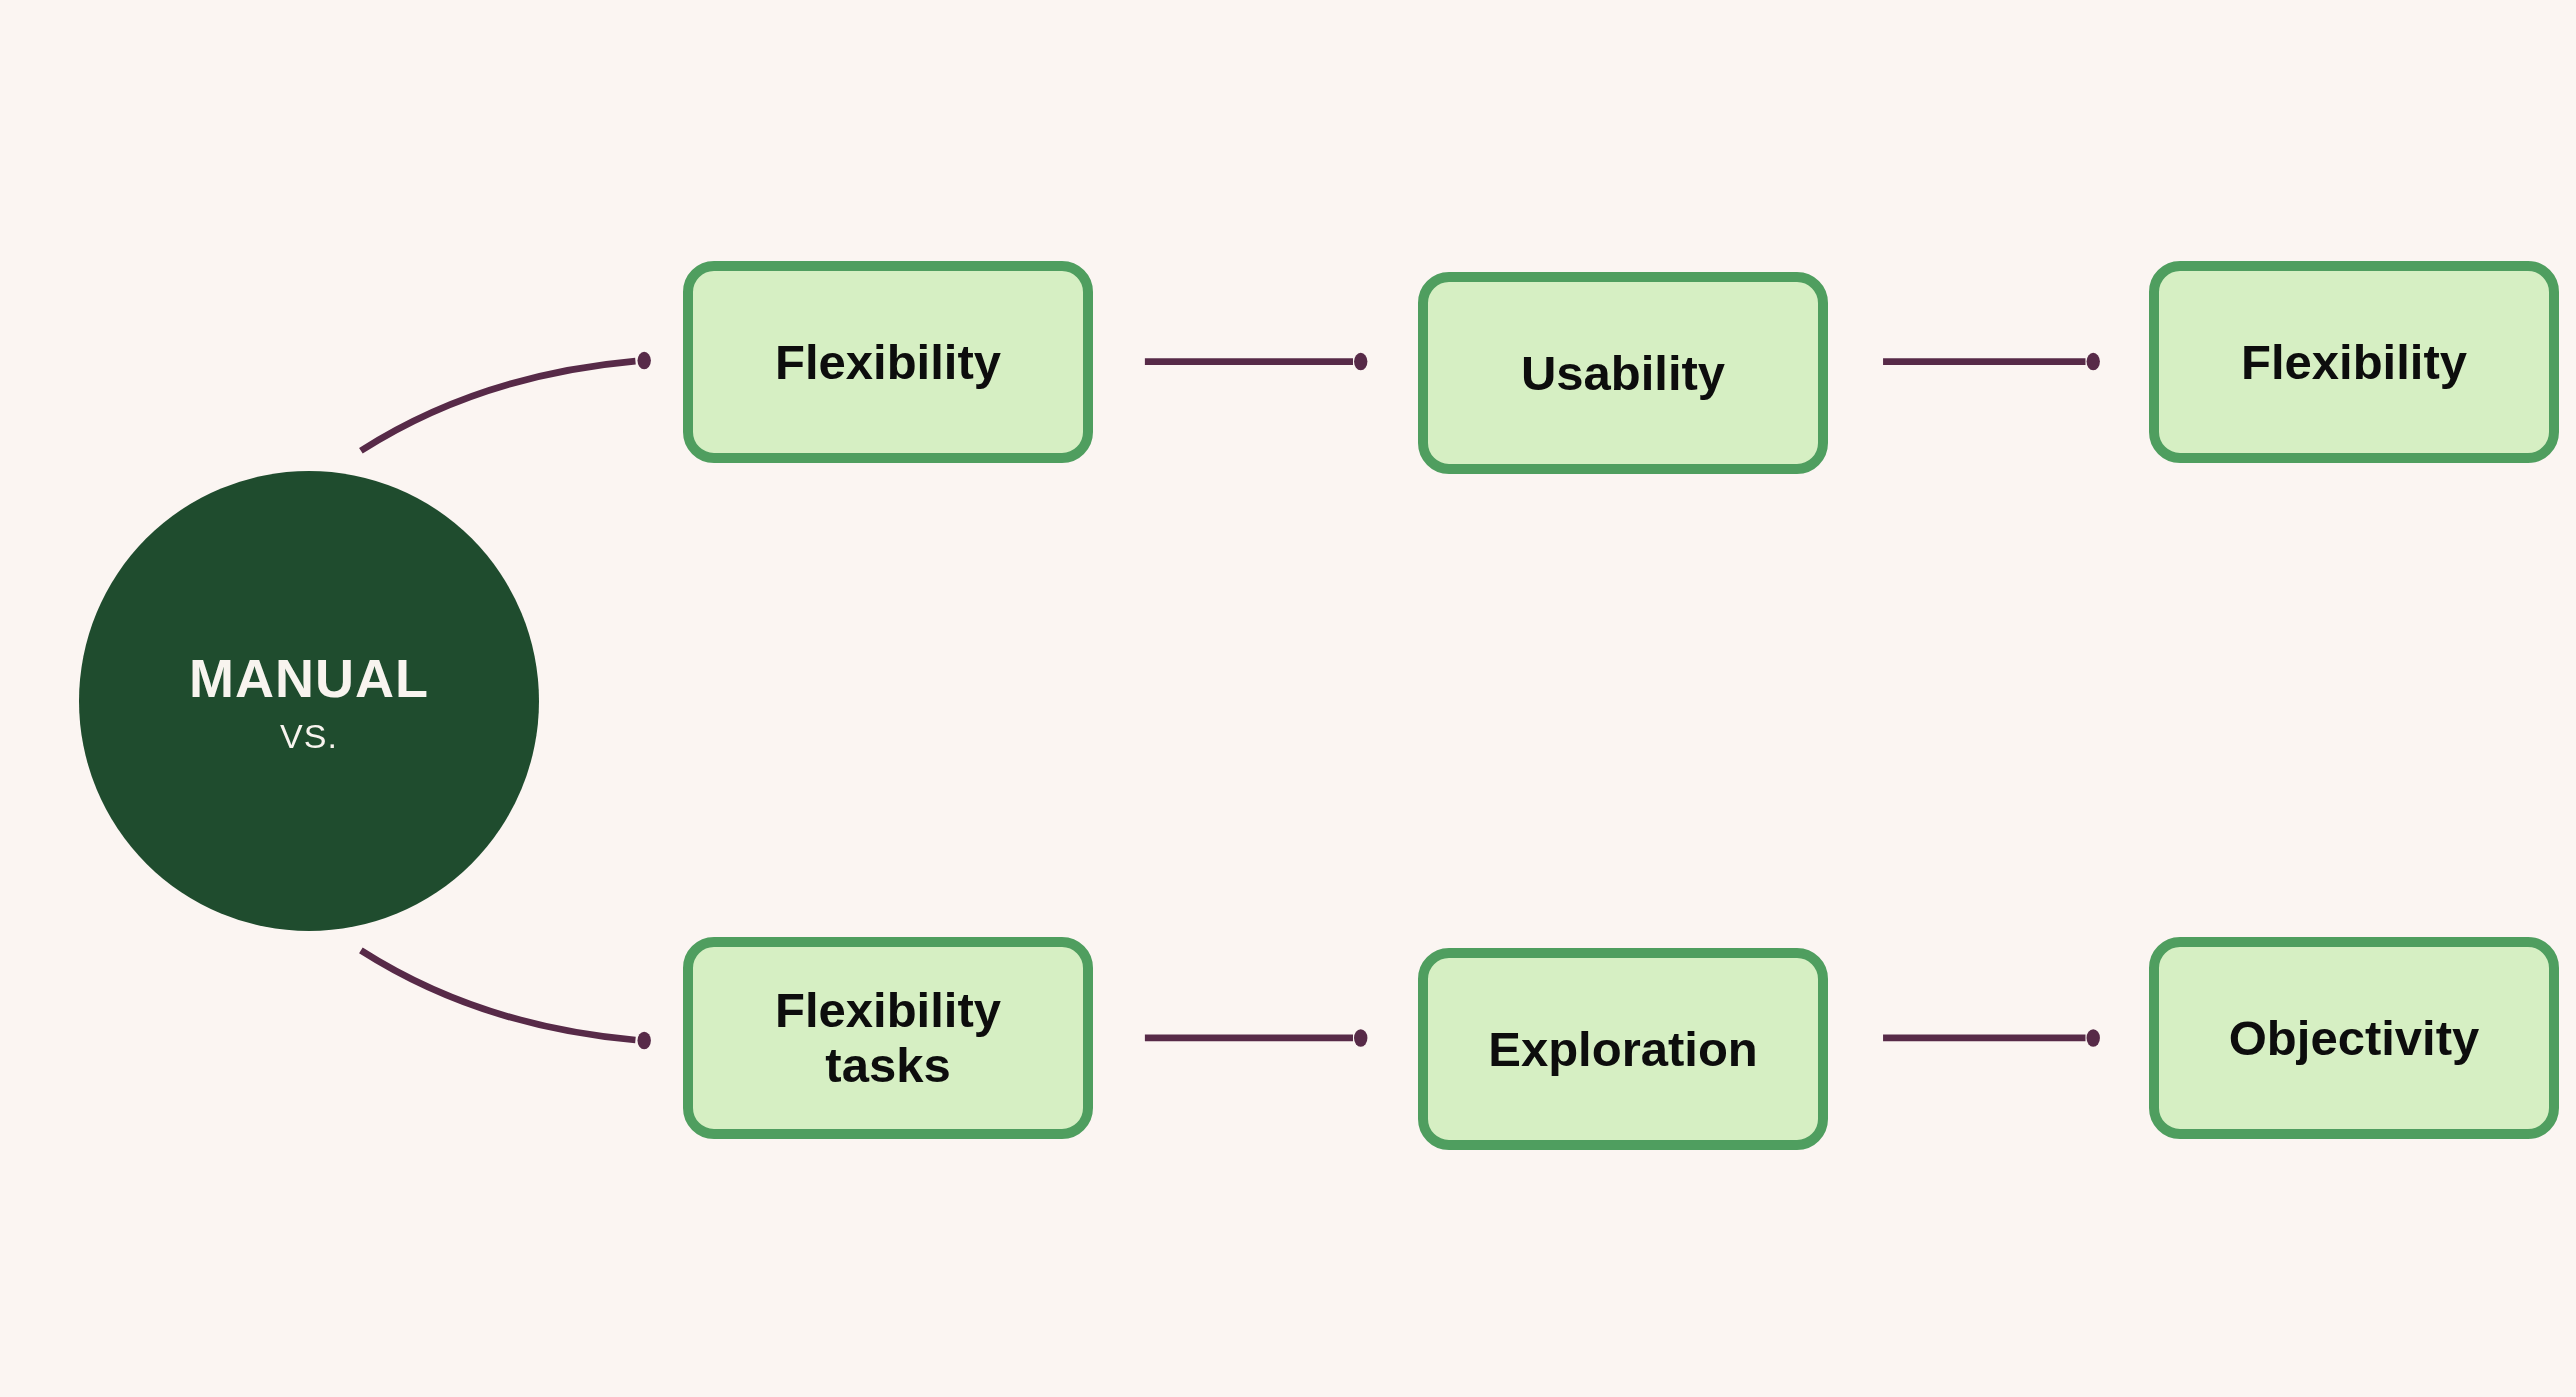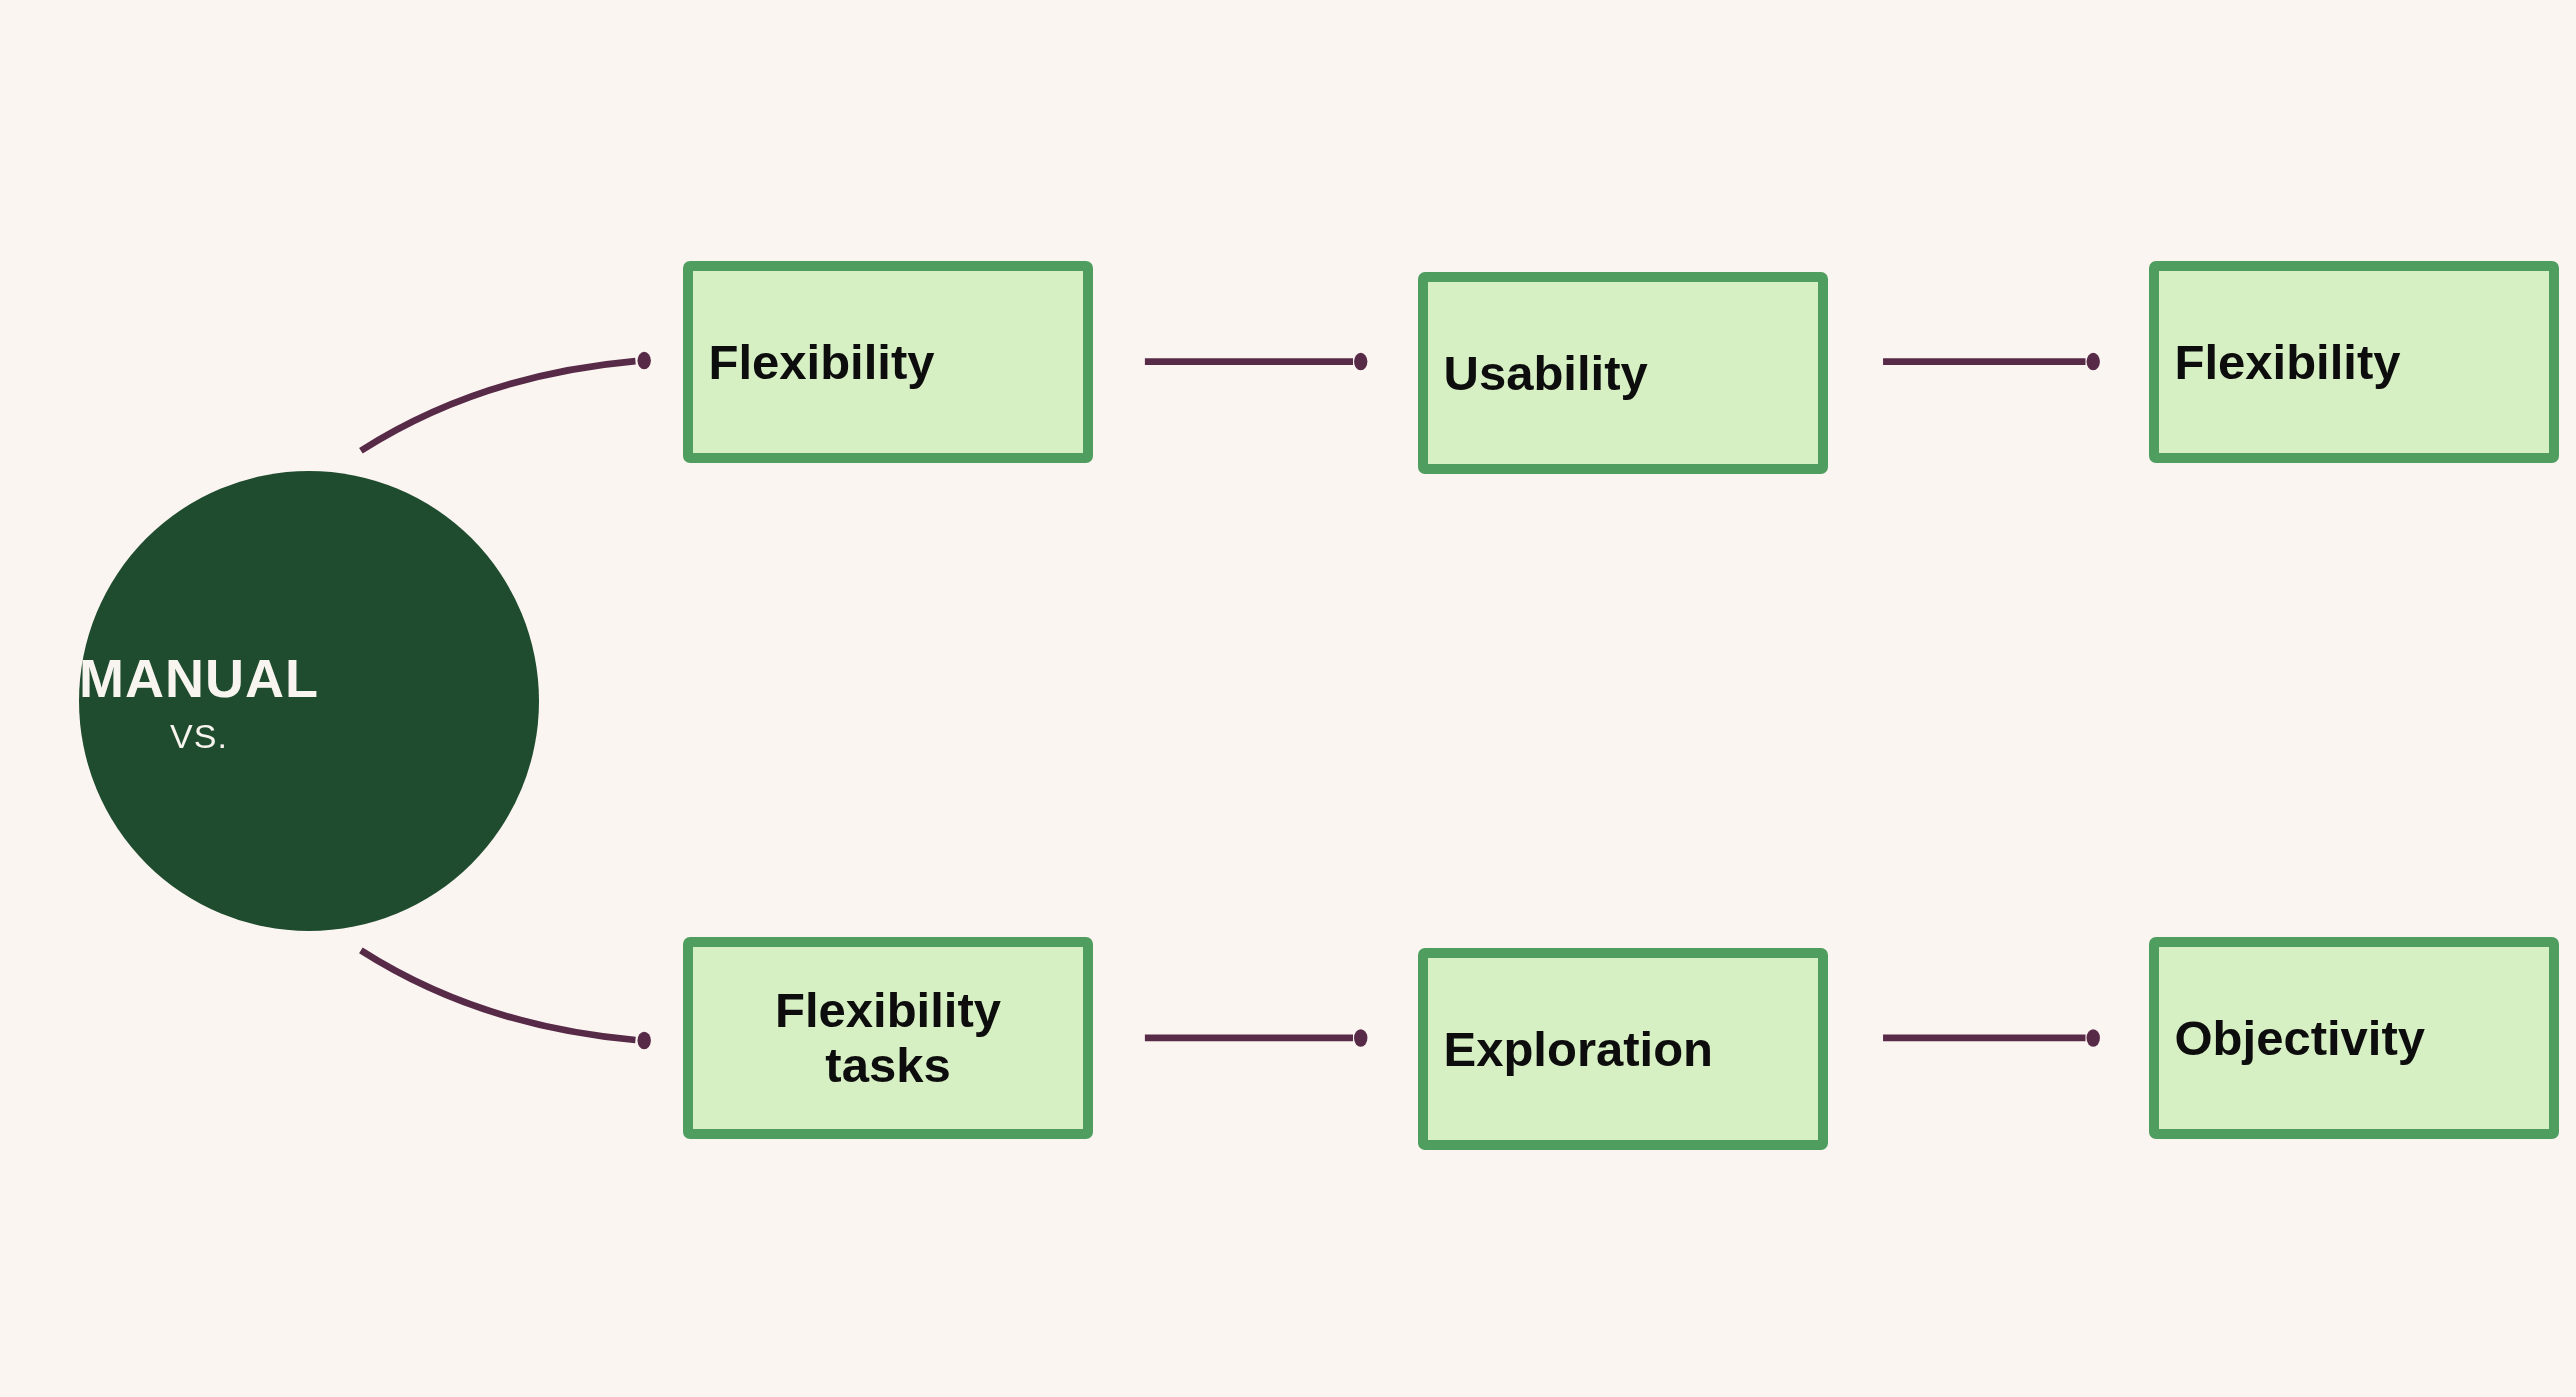--- a/index.html
+++ b/index.html
@@ -32,40 +32,40 @@
     stroke-width: 13px;
   }
   .connector-dot { fill: var(--connector); stroke: none; }
 
   .central-node {
     position: absolute;
     left: 79px; top: 471px;
     width: 460px; height: 460px;
     border-radius: 50%;
     background: var(--circle_fill);
-    display: flex; align-items: center; 
+    display: flex; align-items: center; justify-content: center;
     text-align: center;
     z-index: 2;
   }
   .central-node .line {
     display: block;
     color: var(--circle_text);
     line-height: 1.34;
     letter-spacing: 1px;
   }
   .central-node .line-bold { font-size: 54px; font-weight: 700; }
   .central-node .line-light { font-size: 34px; font-weight: 400; }
 
   .node {
     position: absolute;
     width: 410px; height: 202px;
     background: var(--node_fill);
     border: 10.3px solid var(--node_border);
-    border-radius: 7px;
-    display: flex; align-items: center; 
+    border-radius: 31px;
+    display: flex; align-items: center; justify-content: center;
     text-align: center;
     z-index: 2;
     padding: 0 15.5px;
   }
   .node .label {
     font-size: 49px;
     font-weight: 600;
     color: var(--node_text);
     line-height: 1.12;
   }

